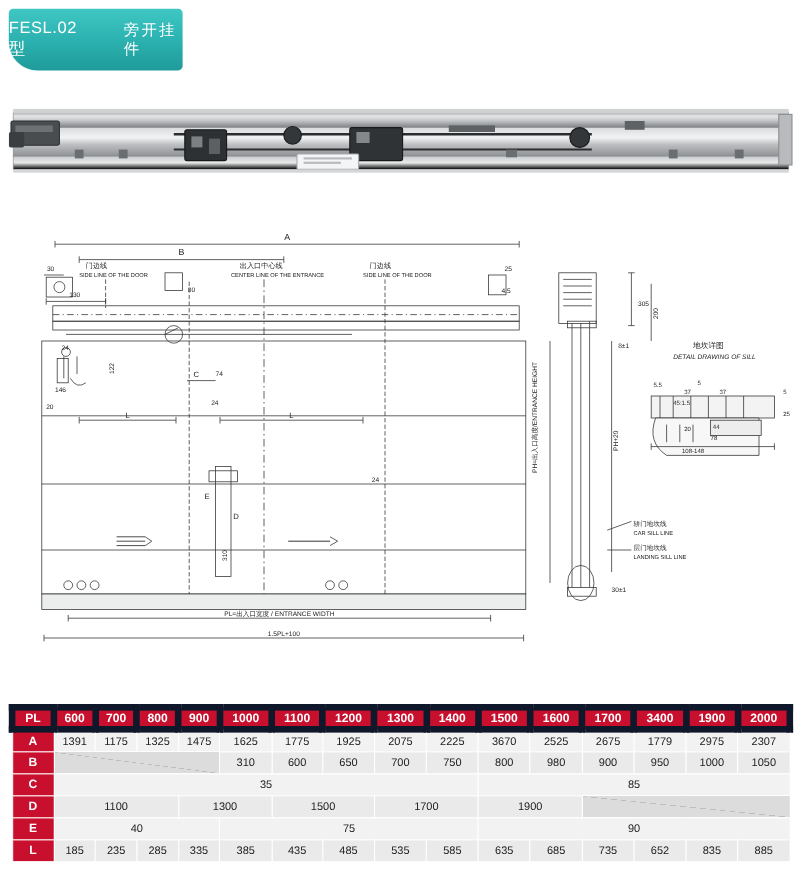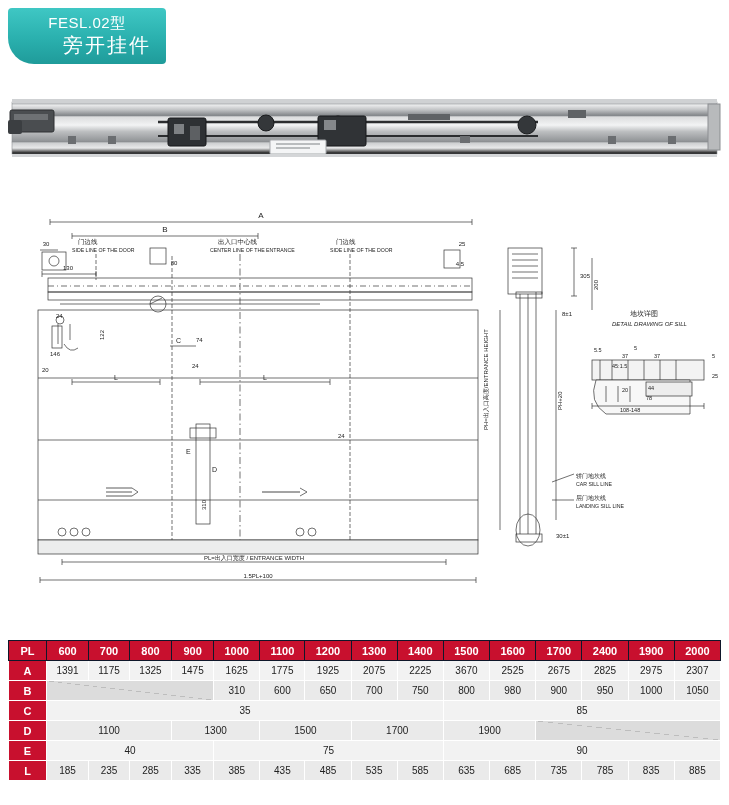--- a/index.html
+++ b/index.html
@@ -17,26 +17,26 @@
   }
 
   
   .title-badge {
     position: absolute;
     left: 8px; top: 8px;
     width: 158px; height: 56px;
     background: linear-gradient(180deg,#3fc7c4 0%, #2ab0ae 55%, #1f9b9a 100%);
     border-radius: 4px 4px 4px 26px;
     color: #fff;
-    display: flex; flex-direction: column;
+    display: flex; flex-direction: row;
     align-items: center; justify-content: center;
     line-height: 1.25;
   }
   .title-badge .t1 { font-size: 15px; letter-spacing: .5px; }
-  .title-badge .t2 { font-size: 20px; letter-spacing: 2px; margin-left: 40px; }
+  .title-badge .t2 { font-size: 14px; letter-spacing: 2px; margin-left: 40px; }
 
   
   .photo {
     position: absolute;
     left: 8px; top: 96px;
     width: 713px; height: 72px;
   }
 
   
   .drawing {
@@ -61,21 +61,21 @@
     padding: 0;
     font-weight: normal;
     color: #222;
     background: #f2f2f2;
   }
   .spec-table thead th {
     background: #c8102e;
     color: #ffffff;
     font-weight: bold;
     font-size: 11px;
-    border: 1px solid #0f172a;
+    border: 6px solid #0f172a;
   }
   .spec-table .rowhead {
     background: #c8102e;
     color: #ffffff;
     font-weight: bold;
     font-size: 11px;
     width: 38px;
   }
   .spec-table tbody tr:nth-child(even) td { background: #eaeaea; }
   .spec-table tbody tr:nth-child(even) td.rowhead { background:#c8102e; }
@@ -328,41 +328,41 @@
         <th>800</th>
         <th>900</th>
         <th>1000</th>
         <th>1100</th>
         <th>1200</th>
         <th>1300</th>
         <th>1400</th>
         <th>1500</th>
         <th>1600</th>
         <th>1700</th>
-        <th>2400</th>
+        <th>3400</th>
         <th>1900</th>
         <th>2000</th>
       </tr>
     </thead>
     <tbody id="table-body">
         <tr>
           <td class="rowhead">A</td>
           <td>1391</td>
           <td>1175</td>
           <td>1325</td>
           <td>1475</td>
           <td>1625</td>
           <td>1775</td>
           <td>1925</td>
           <td>2075</td>
           <td>2225</td>
           <td>3670</td>
           <td>2525</td>
           <td>2675</td>
-          <td>2825</td>
+          <td>1779</td>
           <td>2975</td>
           <td>2307</td>
         </tr>
         <tr>
           <td class="rowhead">B</td>
           <td colspan="4" class="cell-empty"></td>
           <td>310</td>
           <td>600</td>
           <td>650</td>
           <td>700</td>
@@ -401,20 +401,20 @@
           <td>285</td>
           <td>335</td>
           <td>385</td>
           <td>435</td>
           <td>485</td>
           <td>535</td>
           <td>585</td>
           <td>635</td>
           <td>685</td>
           <td>735</td>
-          <td>785</td>
+          <td>652</td>
           <td>835</td>
           <td>885</td>
         </tr>
       </tbody>
   </table>
 
 </div>
 
 </body></html>

